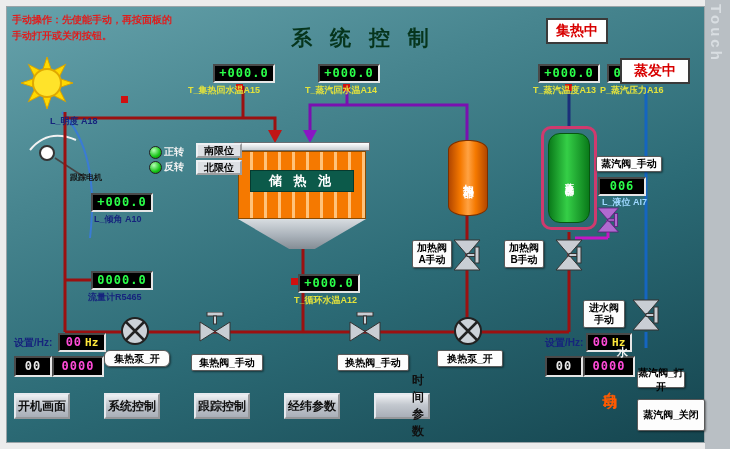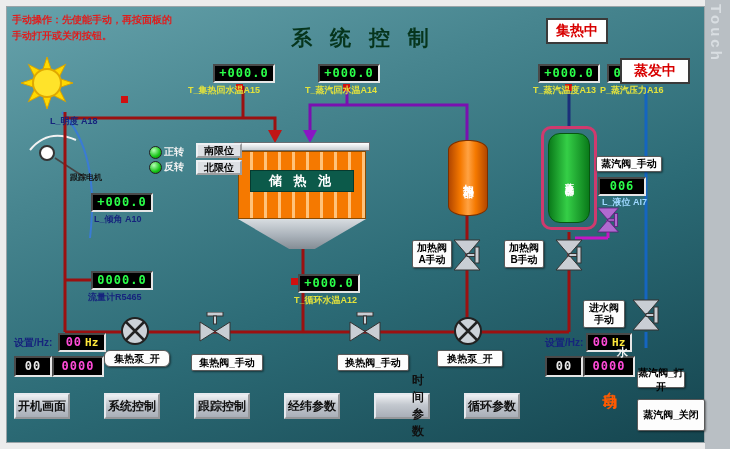--- a/index.html
+++ b/index.html
@@ -318,18 +318,17 @@
   <div class="disp" style="left:545px;top:356px;width:34px;height:17px;line-height:17px;">
     <span class="wh">00</span>
   </div>
   <div class="disp mag" style="left:583px;top:356px;width:48px;height:17px;line-height:17px;">0000</div>
 
   <div class="navBtn" style="left:14px;top:393px;">开机画面</div>
   <div class="navBtn" style="left:104px;top:393px;">系统控制</div>
   <div class="navBtn" style="left:194px;top:393px;">跟踪控制</div>
   <div class="navBtn" style="left:284px;top:393px;">经纬参数</div>
   <div class="navBtn" style="left:374px;top:393px;padding-left:36px;">时间参数</div>
-  <div class="navBtn" style="left:464px;top:393px;">循环参数</div>
 
   <div class="auto">自动</div>
   <div class="btnW" style="left:637px;top:371px;width:48px;height:17px;">蒸汽阀_打开</div>
   <div class="btnW" style="left:637px;top:399px;width:68px;height:32px;">蒸汽阀_关闭</div>
 </div>
 
 </body></html>

